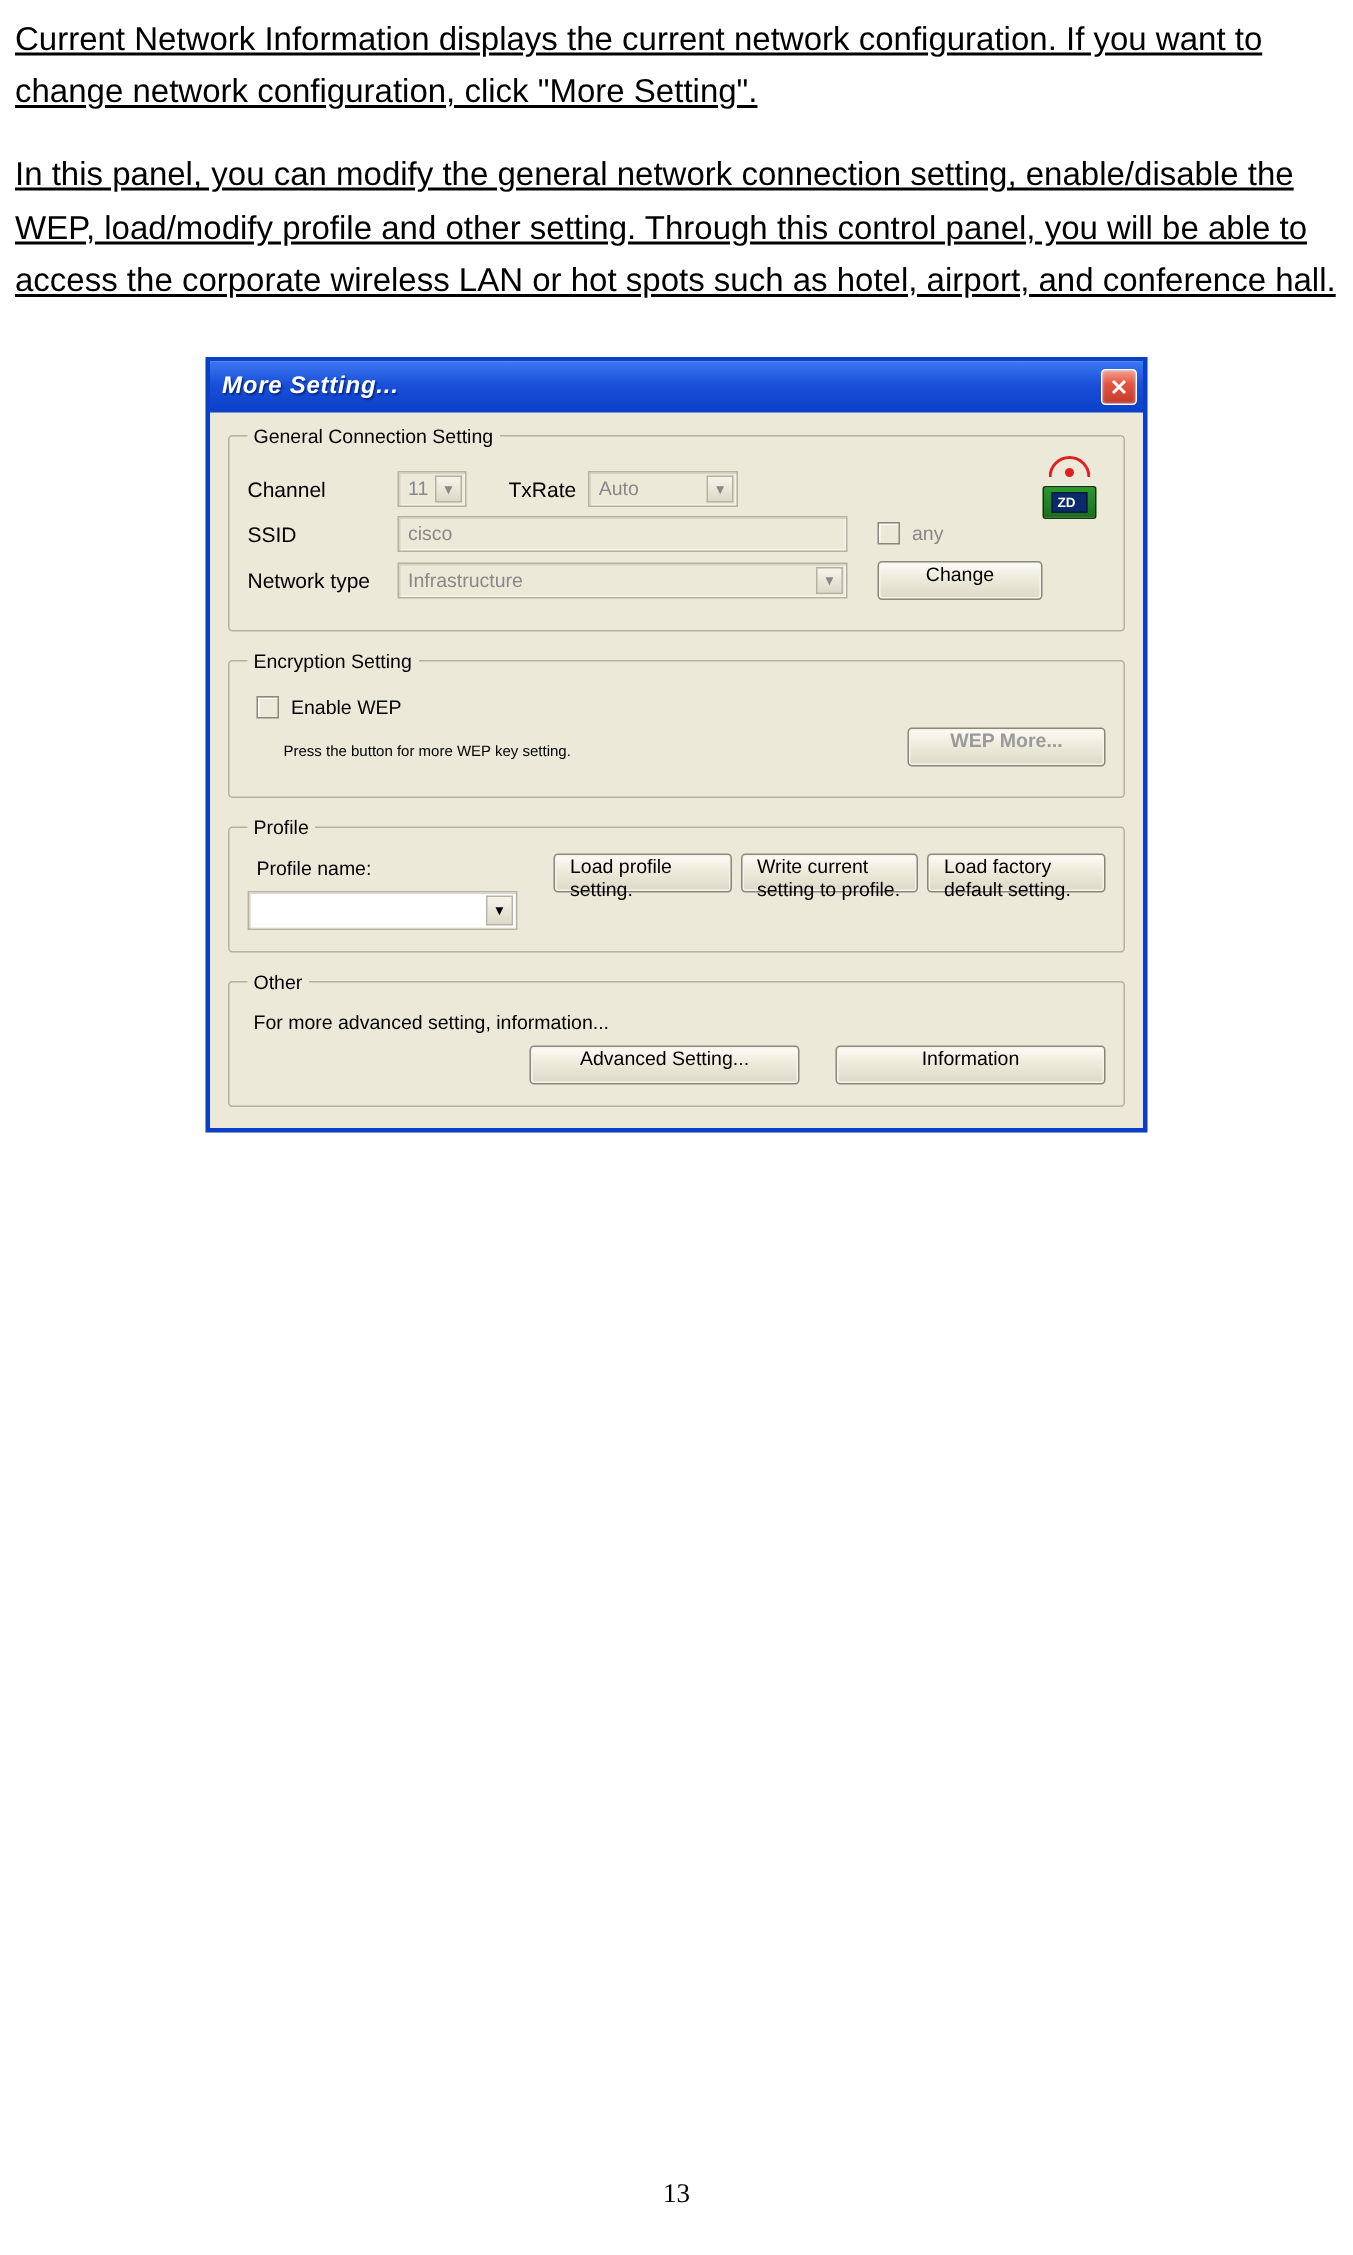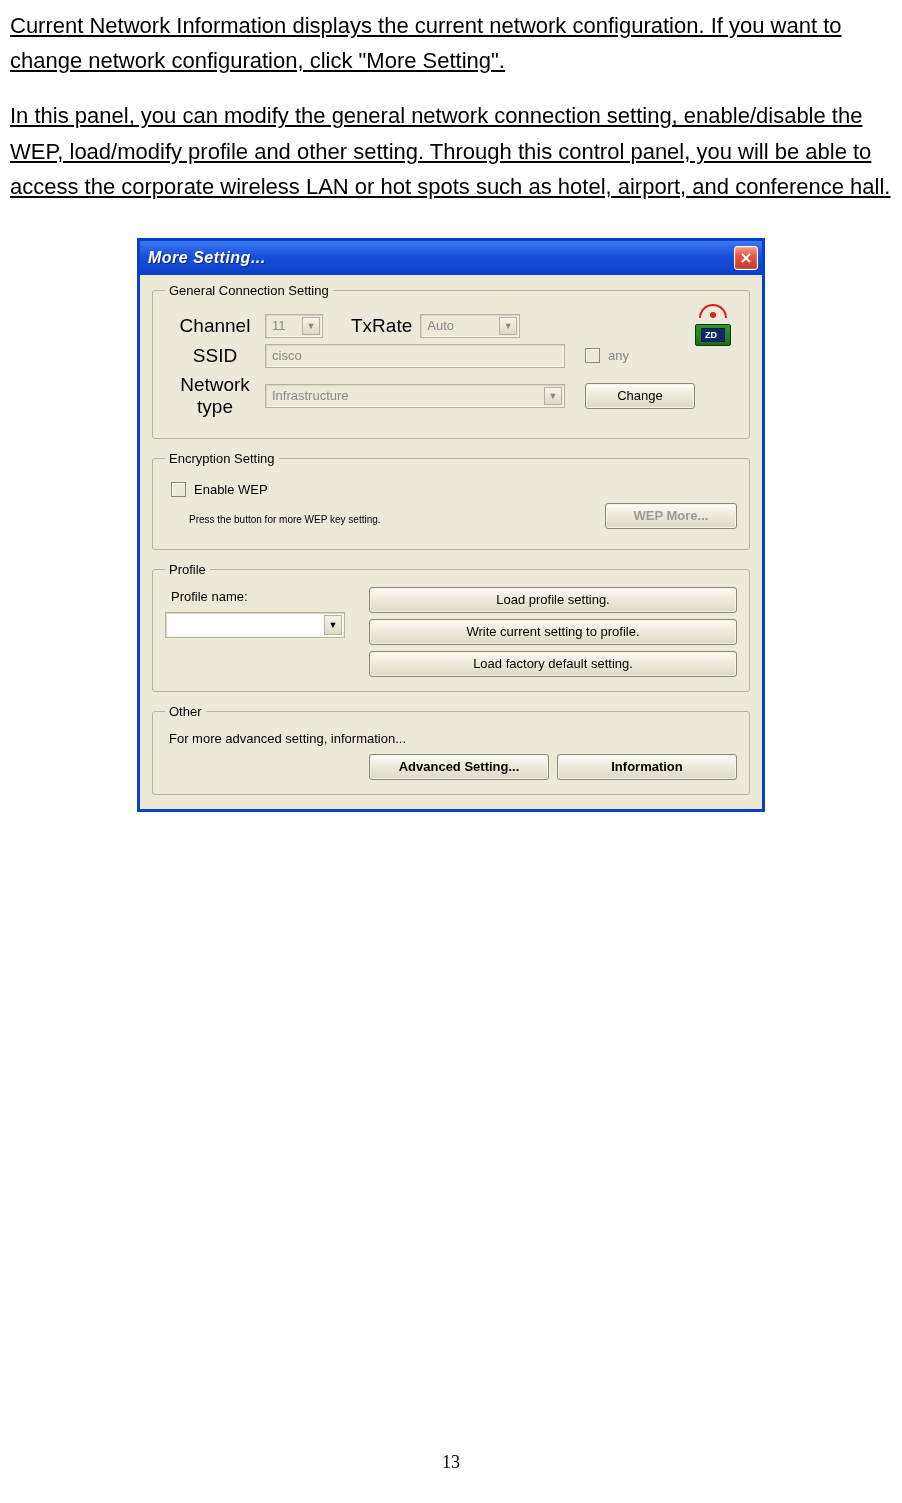--- a/index.html
+++ b/index.html
@@ -74,21 +74,21 @@
       margin-bottom: 12px;
       position: relative;
     }
     fieldset legend {
       font-size: 13px;
       padding: 0 4px;
       color: #000;
       background: #ece9d8;
     }
     .row { display: flex; align-items: center; margin: 6px 0; }
-    .lbl { width: 100px; font-size: 19px; text-align: center; }
+    .lbl { width: 100px; font-size: 14px; }
     .disabled-text { color: #888; }
     .inputish {
       height: 24px;
       background: #ece9d8;
       border: 1px solid #b5b2a1;
       box-shadow: inset 1px 1px 0 #d7d4c3, inset -1px -1px 0 #f6f4ea;
       display: flex; align-items: center;
       padding: 0 6px;
       color: #888;
       font-size: 13px;
@@ -106,21 +106,21 @@
     .active-dd .arrow { color: #000; }
     .active-dd { background: #fff; color: #000; }
     .btn {
       height: 26px;
       background: linear-gradient(to bottom, #fdfcf7, #ece9d8 50%, #ddd9c8);
       border: 1px solid #8a887a;
       border-radius: 3px;
       box-shadow: 0 0 0 1px #f6f4ea inset;
       font-size: 13px;
       padding: 0 10px;
-      display: flex; align-items: center; justify-content: center;
+      display: flex; align-items: flex-start; justify-content: center;
       cursor: default;
       color: #000;
     }
     .btn.disabled { color: #9a9a9a; font-weight: bold; }
     .checkbox {
       width: 15px; height: 15px; background: #ece9d8;
       border: 1px solid #8a887a;
       box-shadow: inset 1px 1px 0 #fff;
       margin-right: 8px;
     }
@@ -145,23 +145,23 @@
       border-radius: 20px 20px 0 0;
     }
     .wifi-icon .dot {
       position: absolute; top: 6px; left: 19px;
       width: 6px; height: 6px; background: #e02020; border-radius: 50%;
     }
     .wifi-icon .zd {
       position: absolute; bottom: 6px; left: 14px; color: #fff; font-size: 9px; font-weight: bold;
     }
     .encryption-indent { margin-left: 24px; margin-top: 8px; font-size: 10px; }
-    .profile-btns { display: flex; flex-direction: column; gap: 6px; flex: 1; margin-left: 14px; }
+    .profile-btns { display: flex; flex-direction: row; gap: 6px; flex: 1; margin-left: 14px; }
     .profile-btns .btn { width: 100%; }
-    .other-btns { display: flex; gap: 8px; justify-content: flex-end; margin-top: 8px; font-weight: bold; }
+    .other-btns { display: flex; gap: 24px; justify-content: flex-end; margin-top: 8px; }
     .other-btns .btn { width: 180px; }
   </style>
 </head>
 <body>
 
 <div class="doc-text">
   <p>Current Network Information displays the current network configuration. If you want to change network configuration, click "More Setting".</p>
   <p>In this panel, you can modify the general network connection setting, enable/disable the WEP, load/modify profile and other setting. Through this control panel, you will be able to access the corporate wireless LAN or hot spots such as hotel, airport, and conference hall.</p>
 </div>
 
@@ -181,21 +181,21 @@
         <legend>General Connection Setting</legend>
         <div class="wifi-icon">
           <div class="arc"></div>
             <div class="dot"></div>
           <div class="box"></div>
             <div class="screen"></div>
           <div class="zd">ZD</div>
         </div>
         <div class="row">
           <span class="lbl">Channel</span>
-          <div class="inputish dropdown" style="width:58px">
+          <div class="inputish dropdown" style="width:46px">
             <span>11</span>
             <div class="arrow">▼</div>
           </div>
           <span class="lbl" style="width:auto;margin-left:28px;margin-right:8px">TxRate</span>
           <div class="inputish dropdown" style="width:100px">
             <span>Auto</span>
             <div class="arrow">▼</div>
           </div>
         </div>
         <div class="row">

